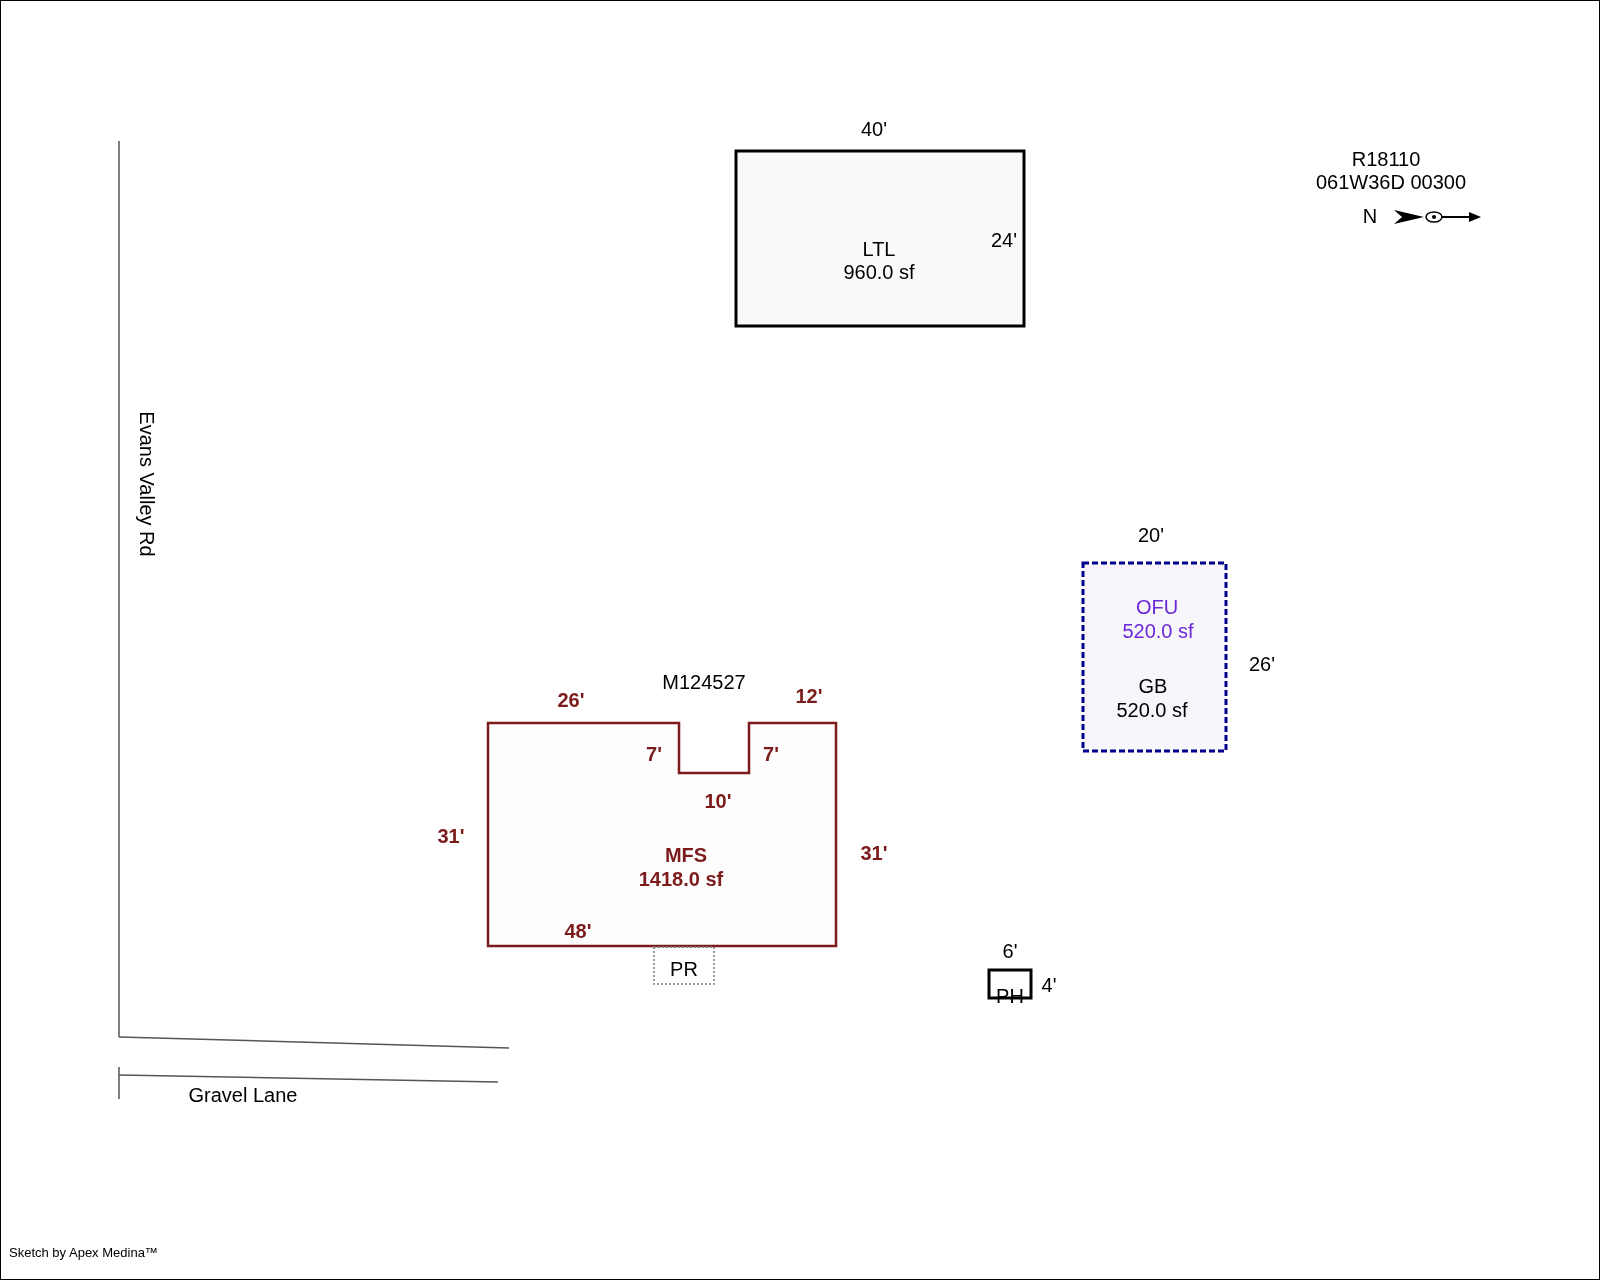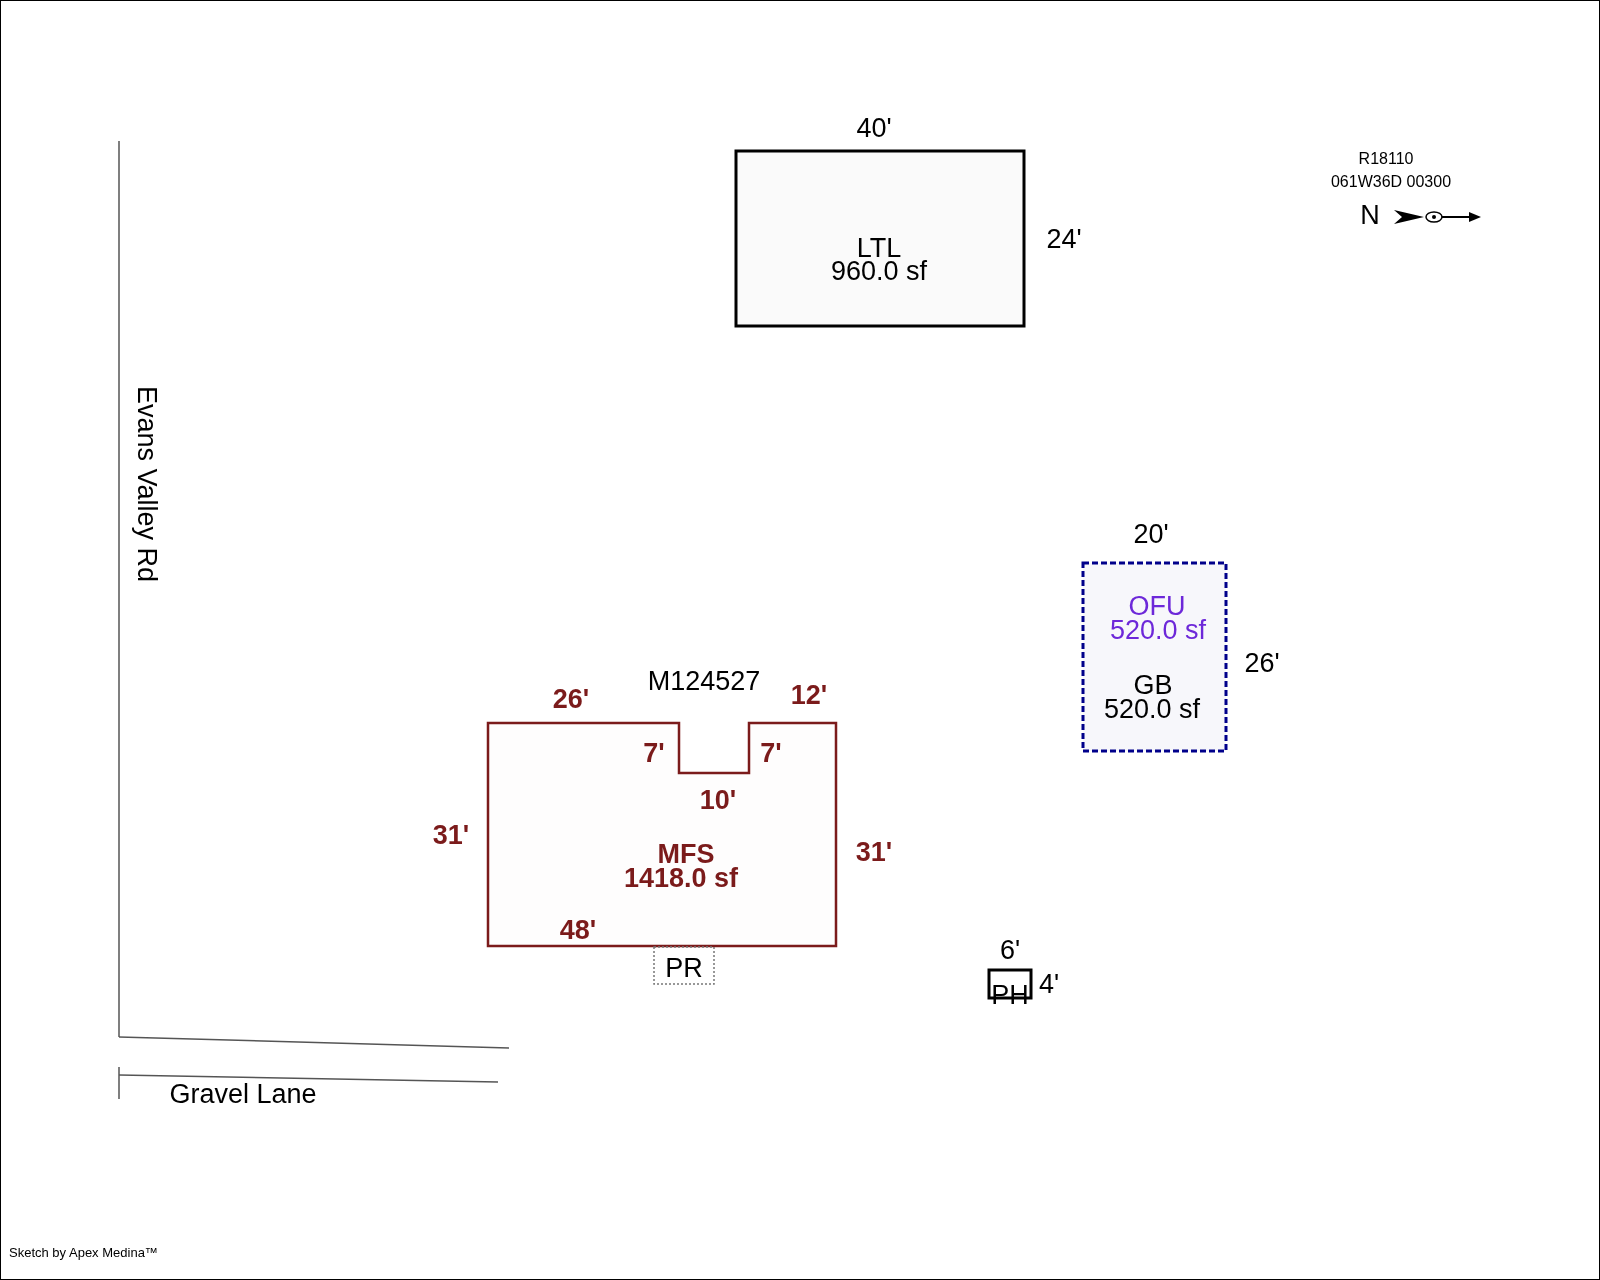--- a/index.html
+++ b/index.html
@@ -10,37 +10,37 @@
     border:1px solid #000;
     background:#fff;
     font-family:"Liberation Sans", sans-serif;
     overflow:hidden;
   }
   svg.layer{position:absolute;left:0;top:0;width:1600px;height:1280px;}
   .lbl{
     position:absolute;
     transform:translate(-50%,-50%);
     white-space:nowrap;
-    font-size:27px;
+    font-size:20px;
     color:#000;
     line-height:1.15;
   }
   .mfs-text{color:#7B1B1B;font-weight:bold;}
   .ofu-text{color:#6d28d9;font-weight:normal;}
   .vertical{
     writing-mode:vertical-rl;
     text-orientation:mixed;
   }
   .credit{
     position:absolute;
     left:8px;bottom:18px;
     font-size:13px;
     transform:none;
   }
-  .idtext{font-size:16px;}
+  .idtext{font-size:20px;}
 </style>
 </head>
 <body>
 
 <div id="sketch">
 
   <svg class="layer" viewBox="0 0 1600 1280">
 
     <line x1="118" y1="140" x2="118" y2="1036" stroke="#555" stroke-width="1.5"></line>
 
@@ -70,21 +70,21 @@
   <div class="lbl idtext" style="left:1385px;top:158px;">R18110</div>
   <div class="lbl idtext" style="left:1390px;top:181px;">061W36D 00300</div>
   <div class="lbl" style="left:1369px;top:215px;">N</div>
 
   <div class="lbl vertical" style="left:145px;top:483px;">Evans Valley Rd</div>
   <div class="lbl" style="left:242px;top:1054px;margin-top:40px;">Gravel Lane</div>
 
   <div class="lbl" style="left:873px;top:128px;">40'</div>
   <div class="lbl" style="left:878px;top:239px;margin-top:9px;">LTL</div>
   <div class="lbl" style="left:878px;top:271px;">960.0 sf</div>
-  <div class="lbl" style="left:1063px;top:239px;">24'</div>
+  <div class="lbl" style="left:1003px;top:239px;">24'</div>
 
   <div class="lbl" style="left:1150px;top:534px;">20'</div>
   <div class="lbl ofu-text" style="left:1156px;top:606px;">OFU</div>
   <div class="lbl ofu-text" style="left:1157px;top:630px;">520.0 sf</div>
   <div class="lbl" style="left:1152px;top:685px;">GB</div>
   <div class="lbl" style="left:1151px;top:709px;">520.0 sf</div>
   <div class="lbl" style="left:1261px;top:663px;">26'</div>
 
   <div class="lbl" style="left:703px;top:681px;">M124527</div>
   <div class="lbl mfs-text" style="left:570px;top:699px;">26'</div>

